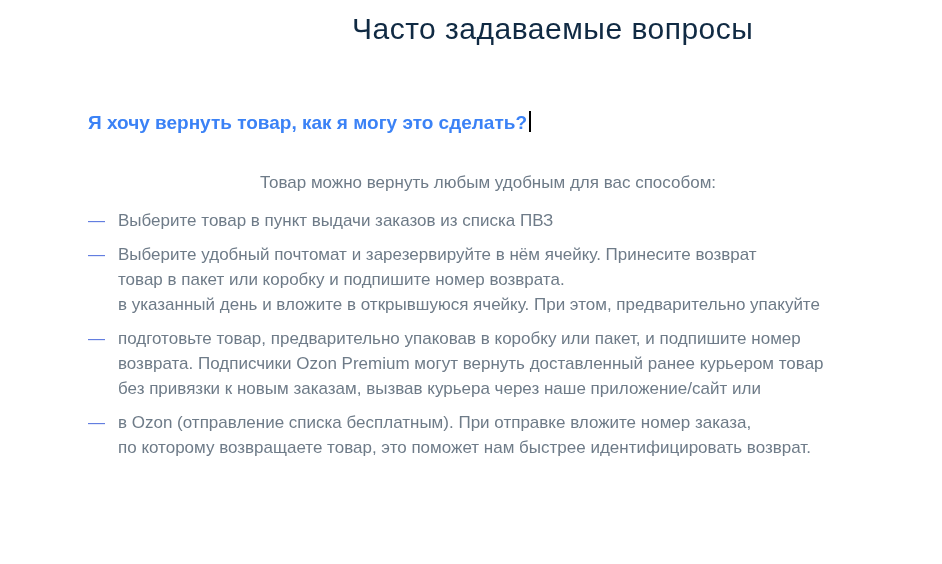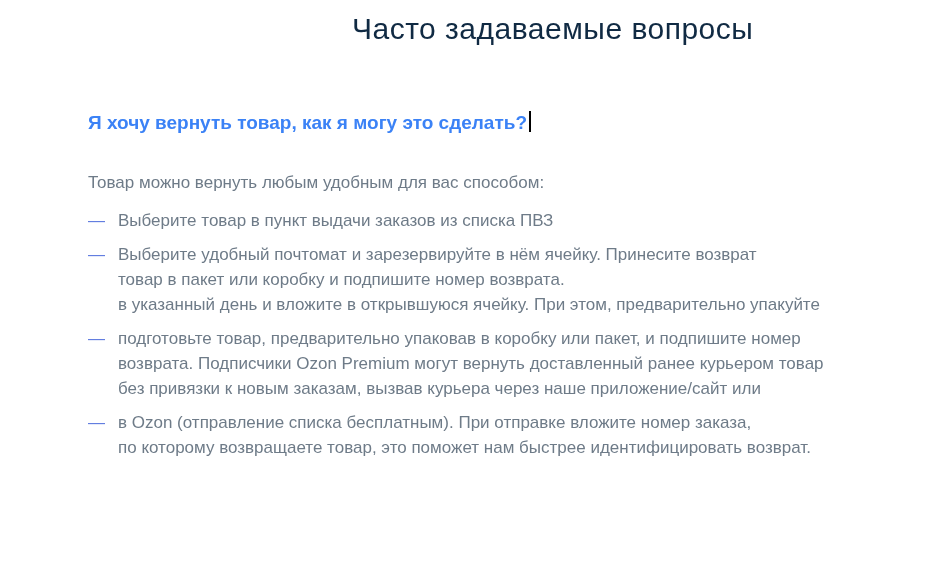--- a/index.html
+++ b/index.html
@@ -50,20 +50,21 @@
     height: 21px;
     background: #000000;
     margin-left: 2px;
     vertical-align: -3px;
   }
   .intro {
     font-size: 17px;
     line-height: 25px;
     color: #6e7b88;
     margin: 0 0 13px 0;
+    text-align: center;
   }
   ul.methods {
     list-style: none;
     margin: 0;
     padding: 0;
   }
   ul.methods li {
     display: flex;
     margin: 0 0 9px 0;
   }

